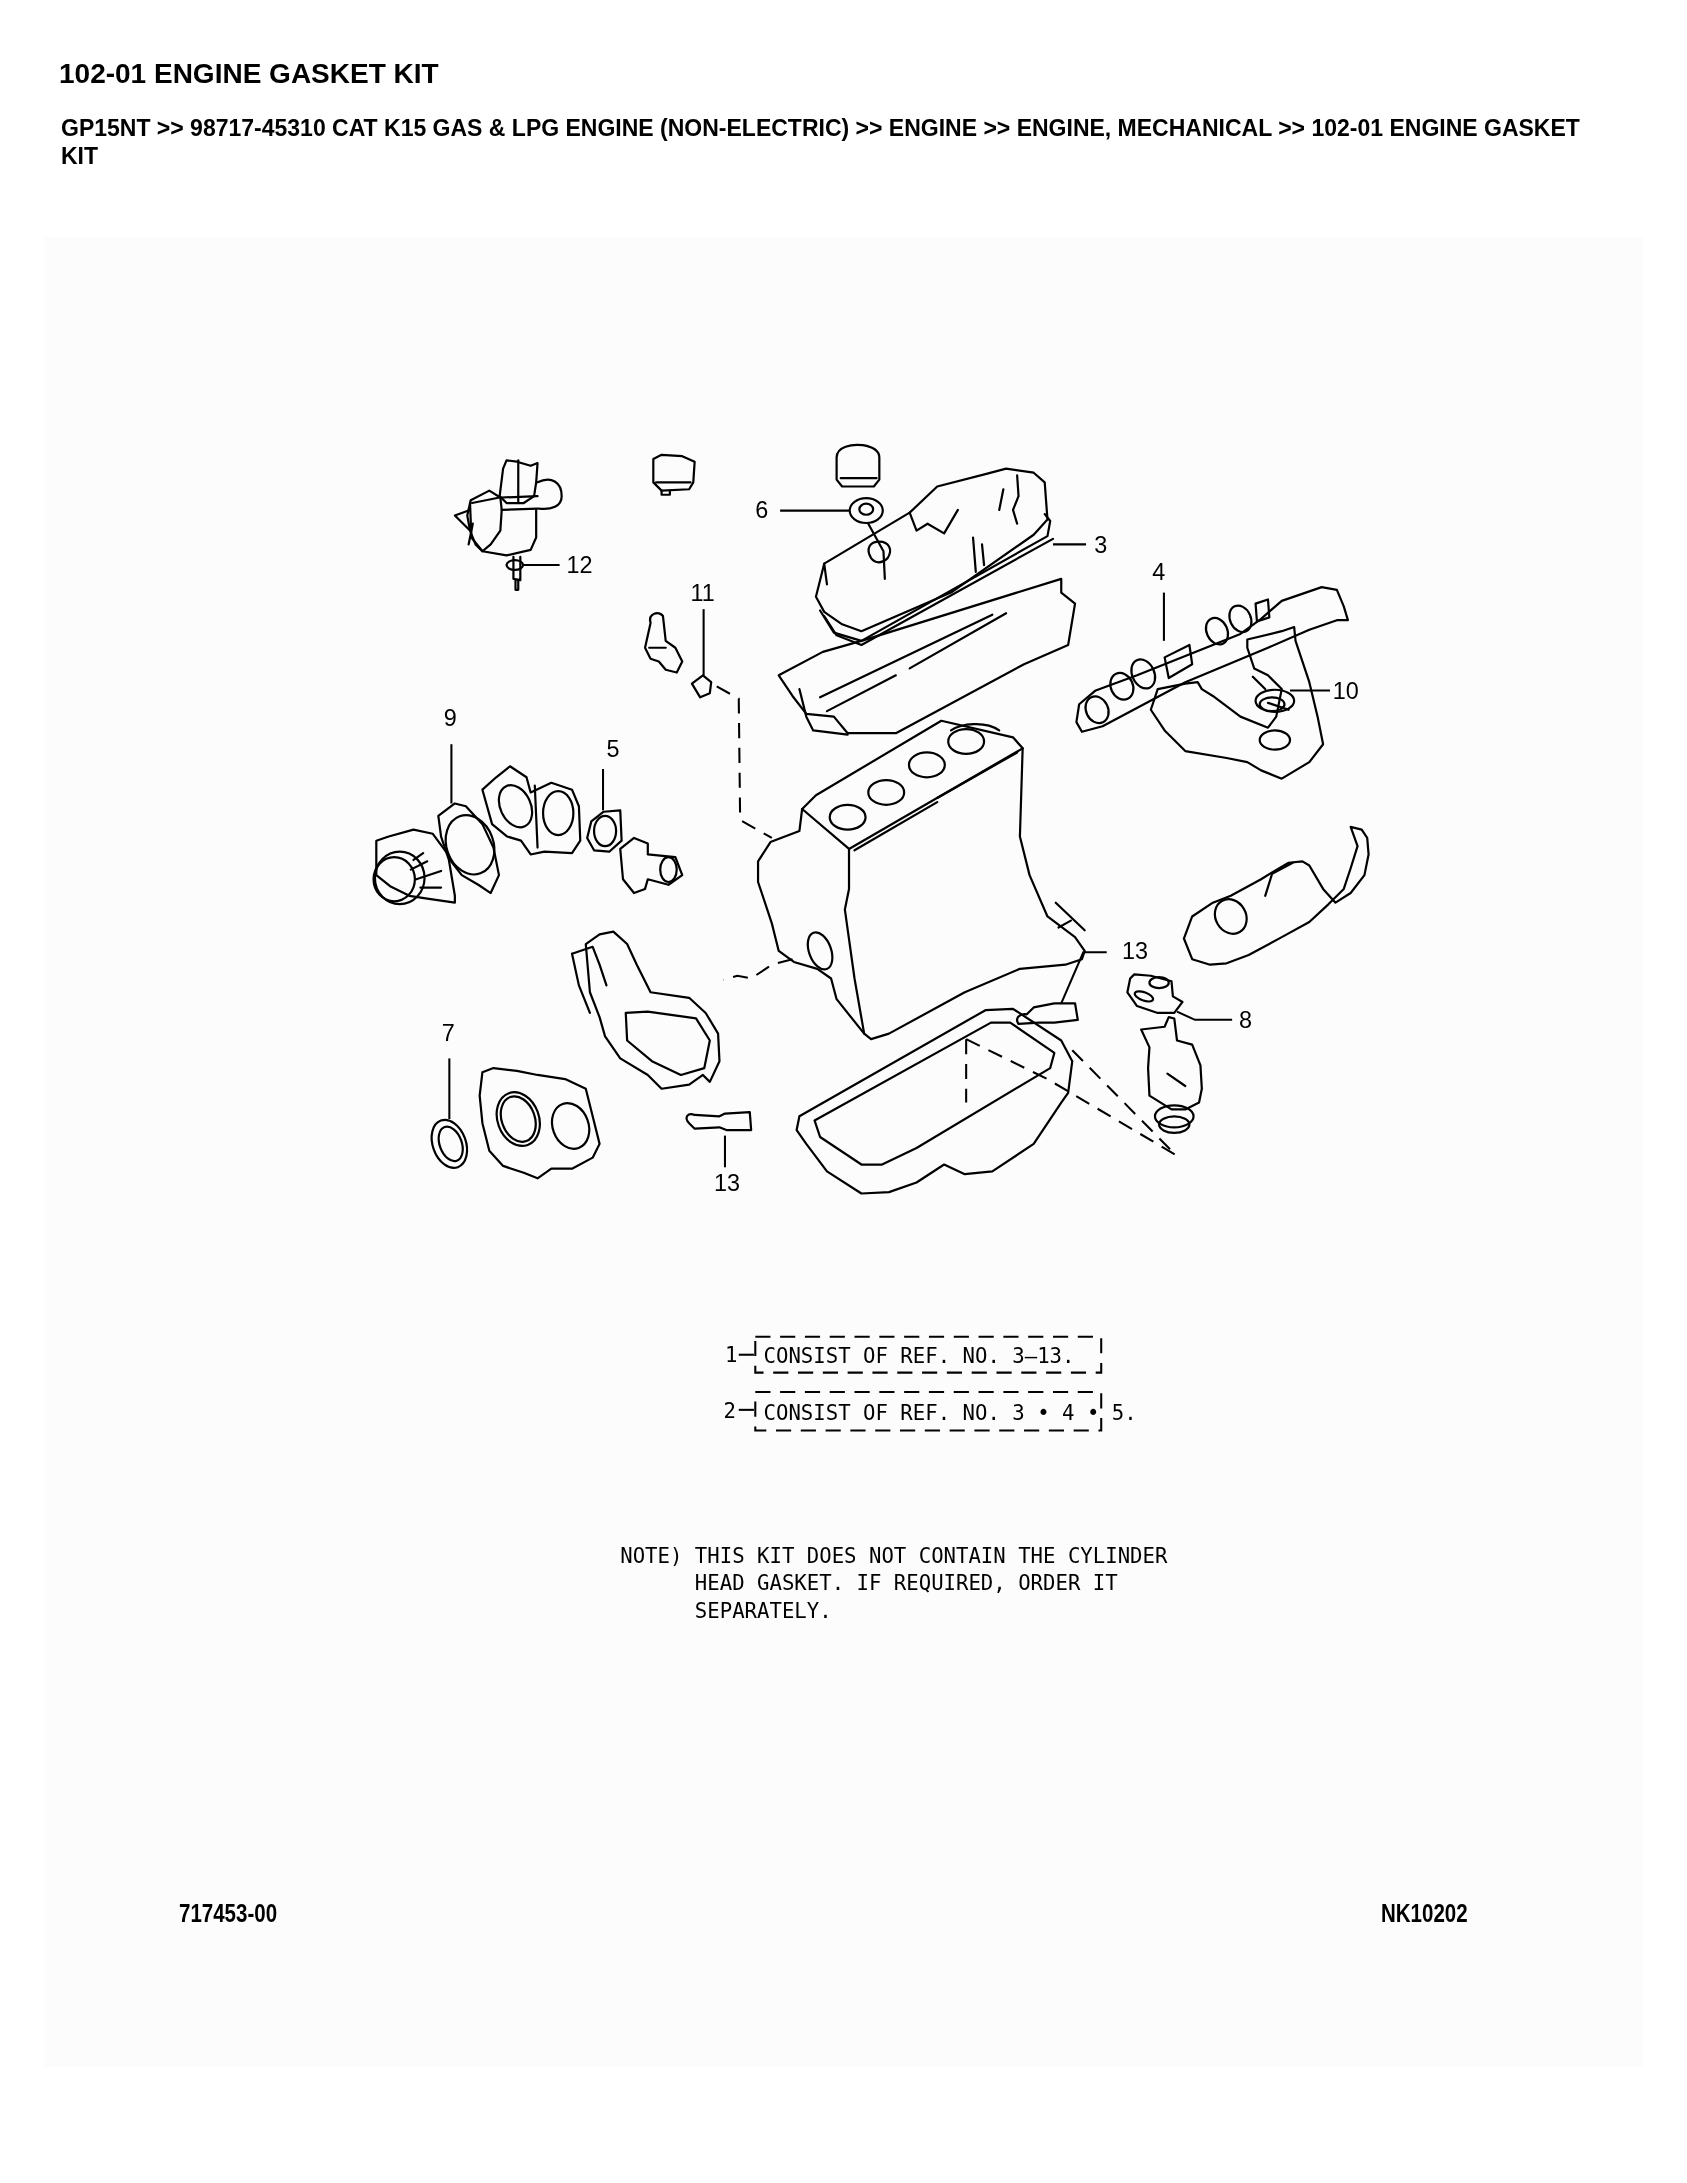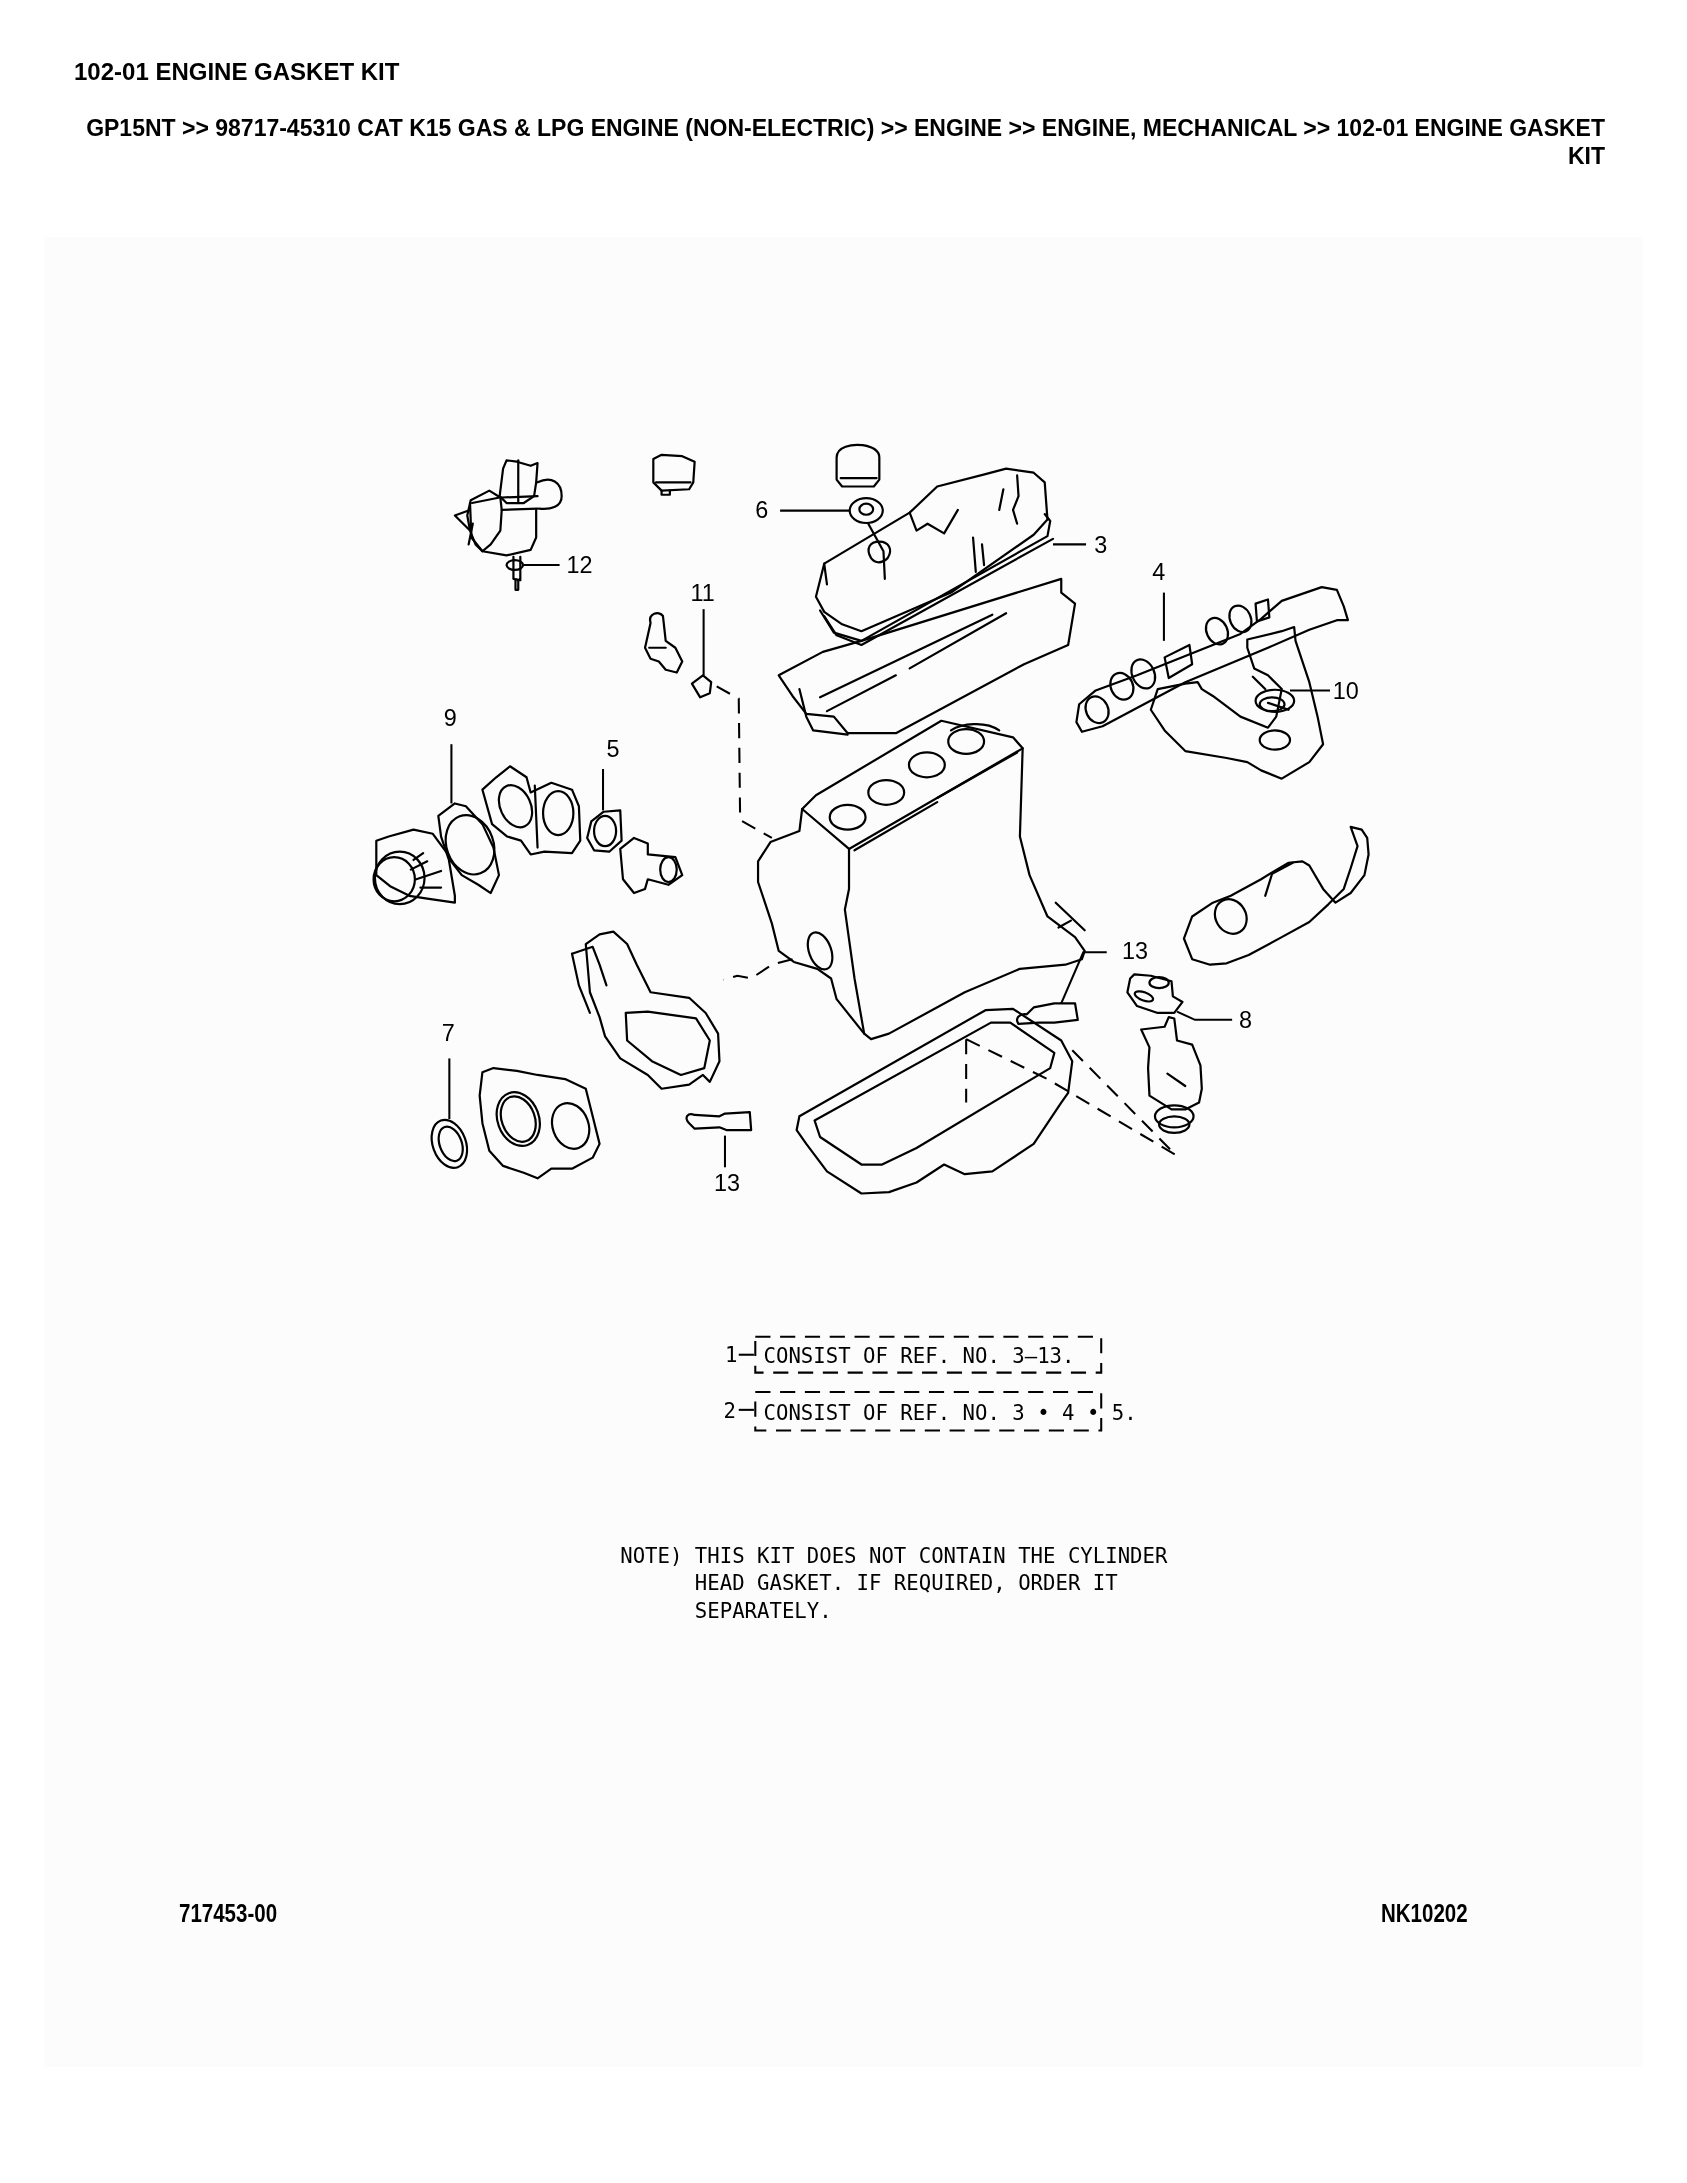--- a/index.html
+++ b/index.html
@@ -1,18 +1,18 @@
 <!DOCTYPE html>
 <html style="font-size:11px"><head>
 <meta charset="utf-8">
 <style>
   html, body { margin: 0; padding: 0; background: #ffffff; }
   body { width: 1687px; height: 2183px; position: relative; overflow: hidden; font-family: "Liberation Sans", sans-serif; color: #000; }
-  .page-title { position: absolute; left: 74px; top: 58px; font-size: 24px; font-weight: bold; letter-spacing: 0px; }
-  .breadcrumb { position: absolute; left: 61px; top: 114px; width: 1544px; font-size: 23px; font-weight: bold; line-height: 28px; text-align: right; }
+  .page-title { position: absolute; left: 59px; top: 58px; font-size: 28px; font-weight: bold; letter-spacing: 0px; }
+  .breadcrumb { position: absolute; left: 61px; top: 114px; width: 1544px; font-size: 23px; font-weight: bold; line-height: 28px; }
   .panel { position: absolute; left: 44px; top: 237px; width: 1599px; height: 1830px; background: #fcfcfc; }
   svg.diagram { position: absolute; left: 0; top: 0; }
   .callout { font-family: "Liberation Sans", sans-serif; font-size: 34px; fill: #000; }
   .legend-text { font-family: "DejaVu Sans Mono", monospace; font-size: 30px; fill: #000; }
   .note-text { font-family: "DejaVu Sans Mono", monospace; font-size: 30px; fill: #000; }
   .footer-code { position: absolute; font-size: 25px; font-weight: bold; top: 1899px; transform: scaleX(0.82); transform-origin: left top; }
   .footer-left { left: 179px; }
   .footer-right { left: 1381px; }
   .ln { fill: none; stroke: #000; stroke-width: 3.2; stroke-linejoin: round; stroke-linecap: round; }
   .dash { fill: none; stroke: #000; stroke-width: 3; stroke-dasharray: 22 14; }

